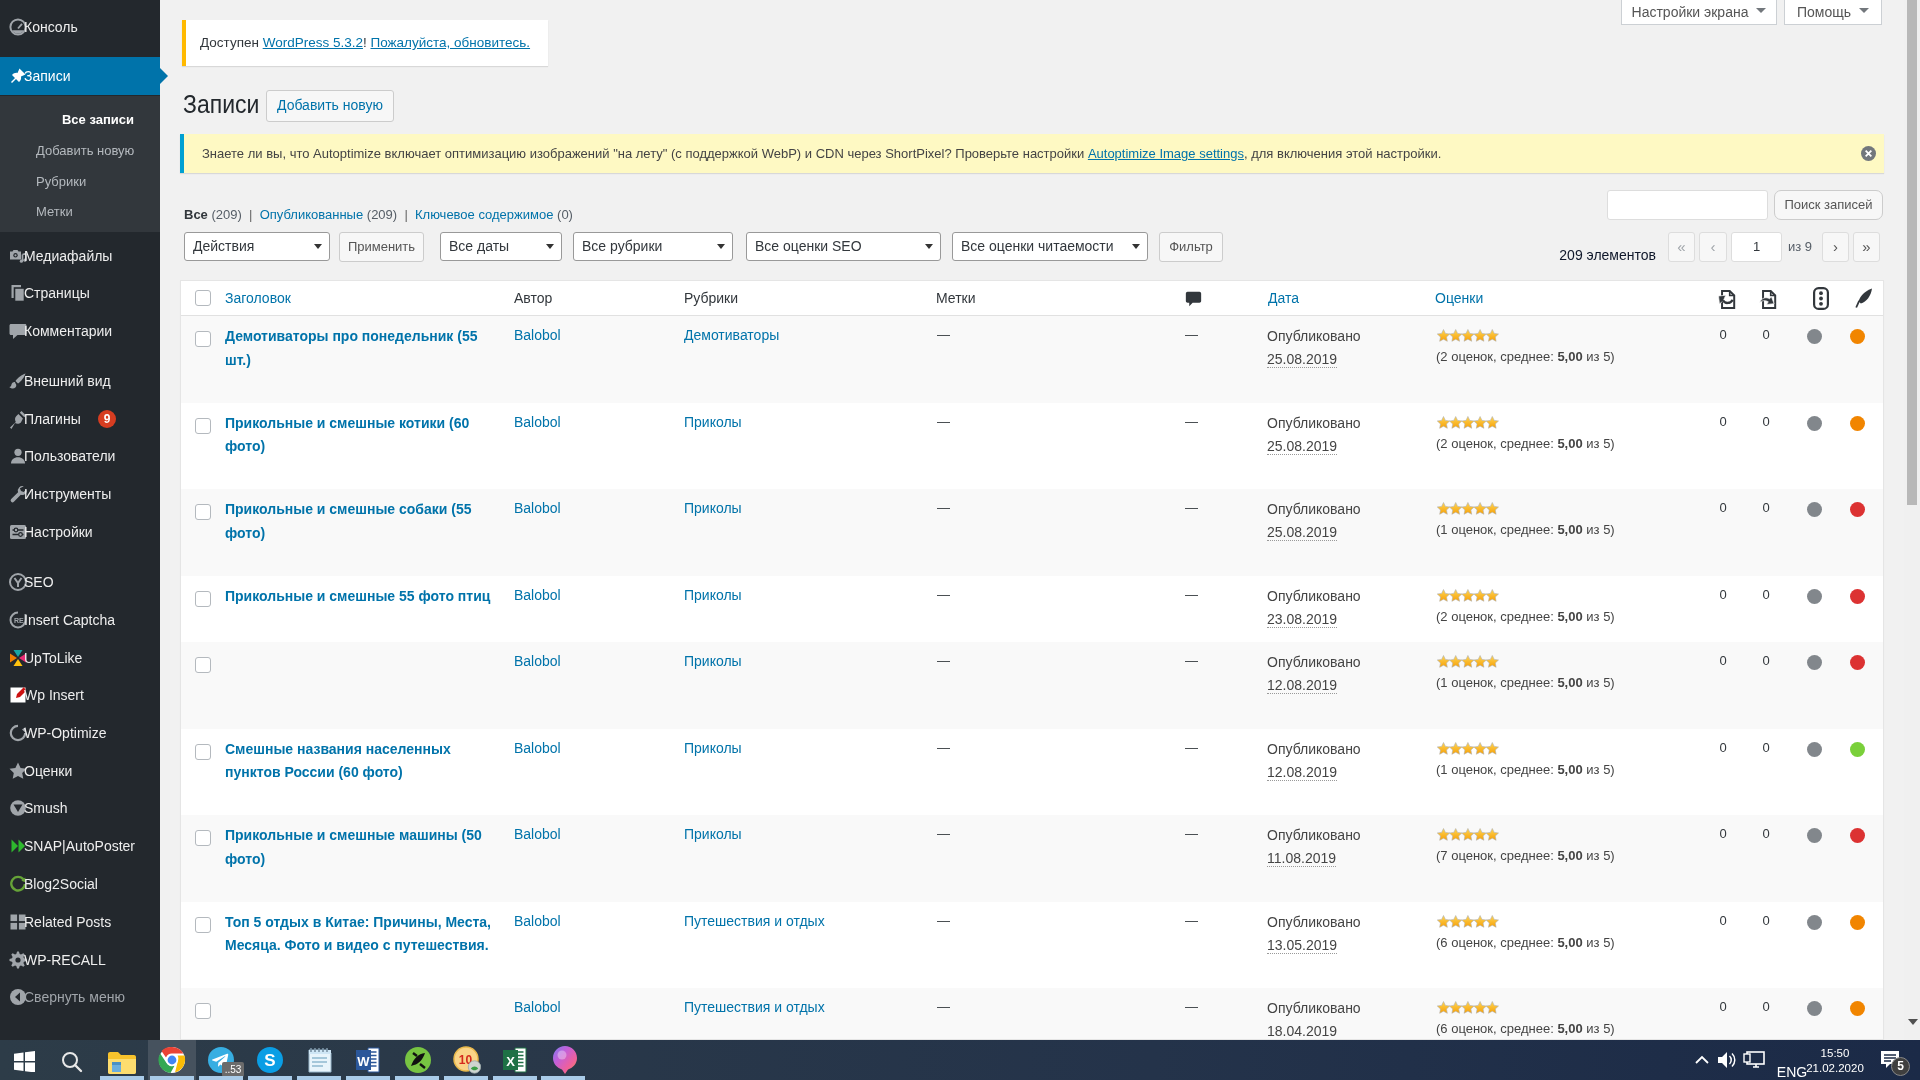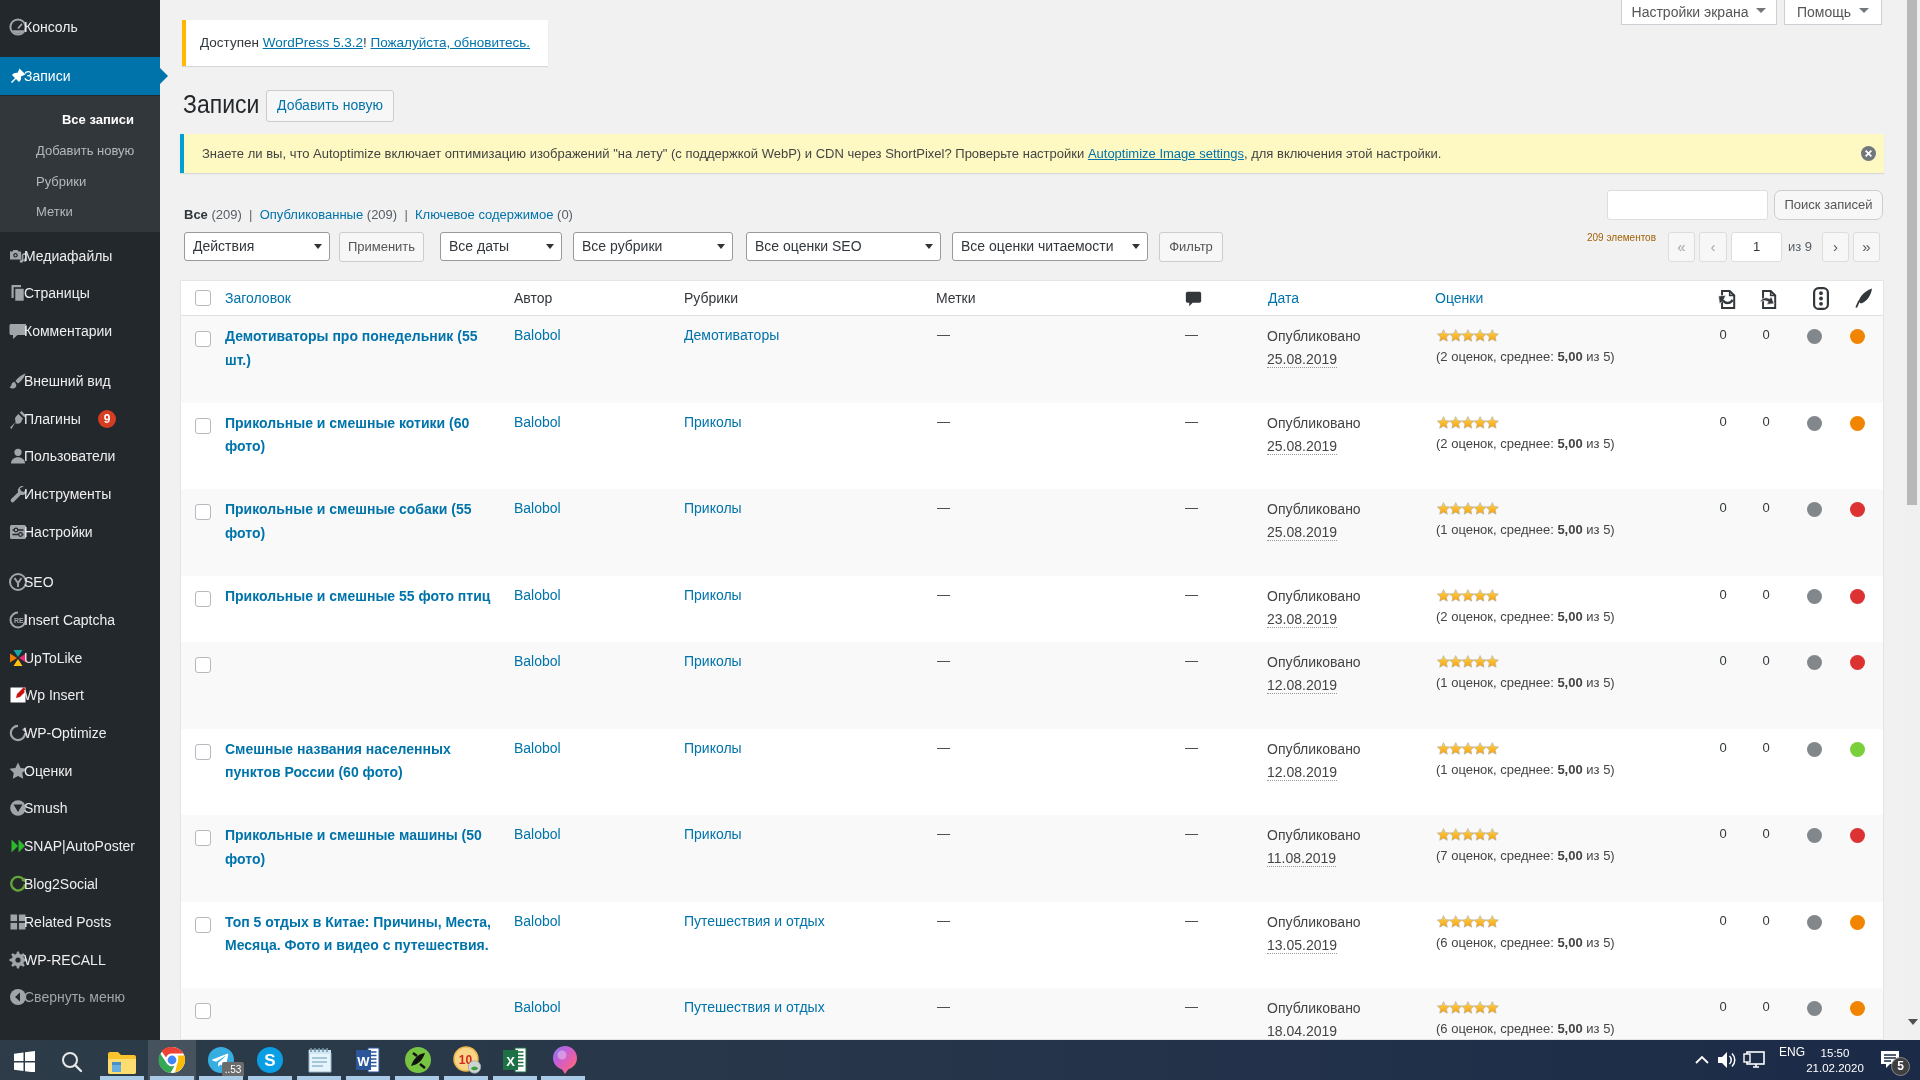--- a/index.html
+++ b/index.html
@@ -42,21 +42,21 @@
 .subsubsub .cnt { color:#555d66; }
 
 
 .sel { position:absolute; top:232px; height:29px; background:#fff; border:1px solid #999; border-radius:3px; font-size:14px; color:#32373c; line-height:27px; padding-left:8px; }
 .sel .ar { position:absolute; right:7px; top:11px; width:0; height:0; border:4px solid transparent; border-top:5px solid #333; }
 .btn2 { position:absolute; top:232px; height:30px; background:#f7f7f7; border:1px solid #ccc; border-radius:3px; font-size:13px; color:#555; line-height:28px; text-align:center; }
 
 .search-input { position:absolute; top:190px; left:1447px; width:161px; height:30px; background:#fff; border:1px solid #ddd; border-radius:3px; }
 .search-btn { position:absolute; top:190px; left:1614px; width:109px; height:30px; background:#f7f7f7; border:1px solid #ccc; border-radius:7px; font-size:13px; color:#555; line-height:28px; text-align:center; }
 
-.num-items { position:absolute; top:232px; left:1320px; width:176px; white-space:nowrap; font-size:10px; color:#a16207; text-align:right; }
+.num-items { position:absolute; top:247px; left:1320px; width:176px; white-space:nowrap; font-size:14px; color:#0f172a; text-align:right; }
 .pg { position:absolute; top:232px; height:30px; background:#f7f7f7; border:1px solid #ddd; border-radius:3px; font-size:15px; color:#a0a5aa; text-align:center; line-height:27px; }
 .pg.en { color:#555; }
 .pg-input { position:absolute; top:232px; left:1571px; width:51px; height:30px; background:#fff; border:1px solid #ddd; border-radius:3px; font-size:13px; color:#32373c; text-align:center; line-height:28px; }
 .pg-of { position:absolute; top:239px; left:1628px; font-size:13px; color:#555d66; }
 
 
 #tbl { position:absolute; left:20px; top:280px; width:1704px; height:760px; background:#fff; border:1px solid #e5e5e5; box-shadow:0 1px 1px 0 rgba(0,0,0,.04); overflow:hidden; }
 #thead { position:absolute; left:0; top:0; width:1702px; height:35px; background:#fff; border-bottom:1px solid #e1e1e1; }
 .row { position:absolute; left:0; width:1702px; }
 .row.alt { background:#f9f9f9; }
@@ -758,20 +758,20 @@
     </svg>
 <svg style="position:absolute;left:1717px;top:11px;" width="20" height="18" viewBox="0 0 20 18">
 <path d="M1 6h4l5-5v16l-5-5H1z" fill="#fff"></path>
 <path d="M12.5 5a5.5 5.5 0 0 1 0 8M15 2.5a9 9 0 0 1 0 13" fill="none" stroke="#fff" stroke-width="1.5"></path>
     </svg>
 <svg style="position:absolute;left:1743px;top:11px;" width="22" height="18" viewBox="0 0 22 18">
 <rect x="4" y="1" width="17" height="12" fill="none" stroke="#fff" stroke-width="1.6"></rect>
 <path d="M10 16h6M13 13v3" stroke="#fff" stroke-width="1.6"></path>
 <rect x="1" y="3" width="6" height="8" fill="#1d2b45" stroke="#fff" stroke-width="1.4"></rect>
     </svg>
-<div style="position:absolute;left:1772px;top:3px;width:40px;color:#fff;font-size:12px;line-height:18px;text-align:center;">ENG</div>
+<div style="position:absolute;left:1772px;top:23px;width:40px;color:#fff;font-size:14px;line-height:18px;text-align:center;">ENG</div>
 <div style="position:absolute;left:1806px;top:6px;width:58px;color:#fff;font-size:11.5px;line-height:14.5px;text-align:center;">15:50<br>21.02.2020</div>
 <svg style="position:absolute;left:1879px;top:10px;" width="22" height="19" viewBox="0 0 22 19">
 <path d="M2 1h18v13h-9l-4 4v-4H2z" fill="#fff"></path>
 <path d="M5 5h12M5 8h12M5 11h7" stroke="#1d2b45" stroke-width="1.6"></path>
     </svg>
 <div style="position:absolute;left:1891px;top:17px;width:19px;height:19px;background:#3f3f3f;border:1px solid #888;border-radius:50%;color:#fff;font-size:12px;font-weight:bold;text-align:center;line-height:17px;">5</div>
 </div>
 
 </body></html>

